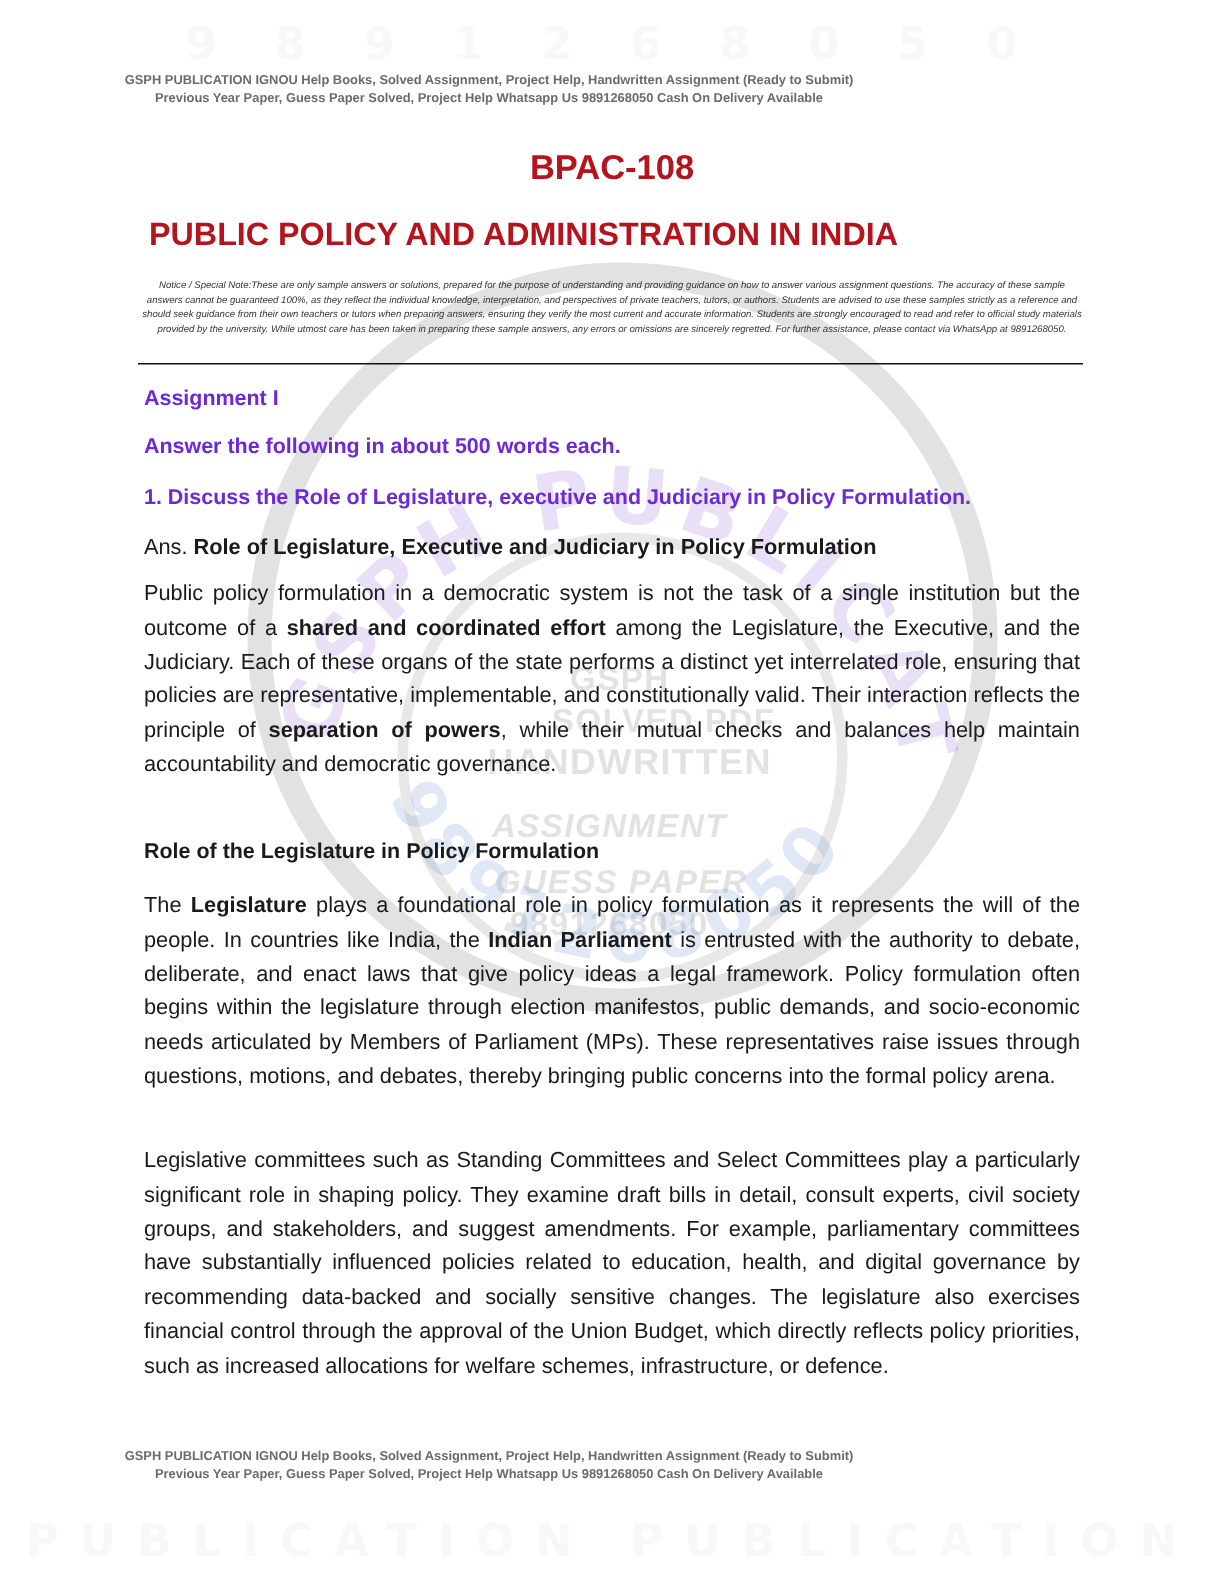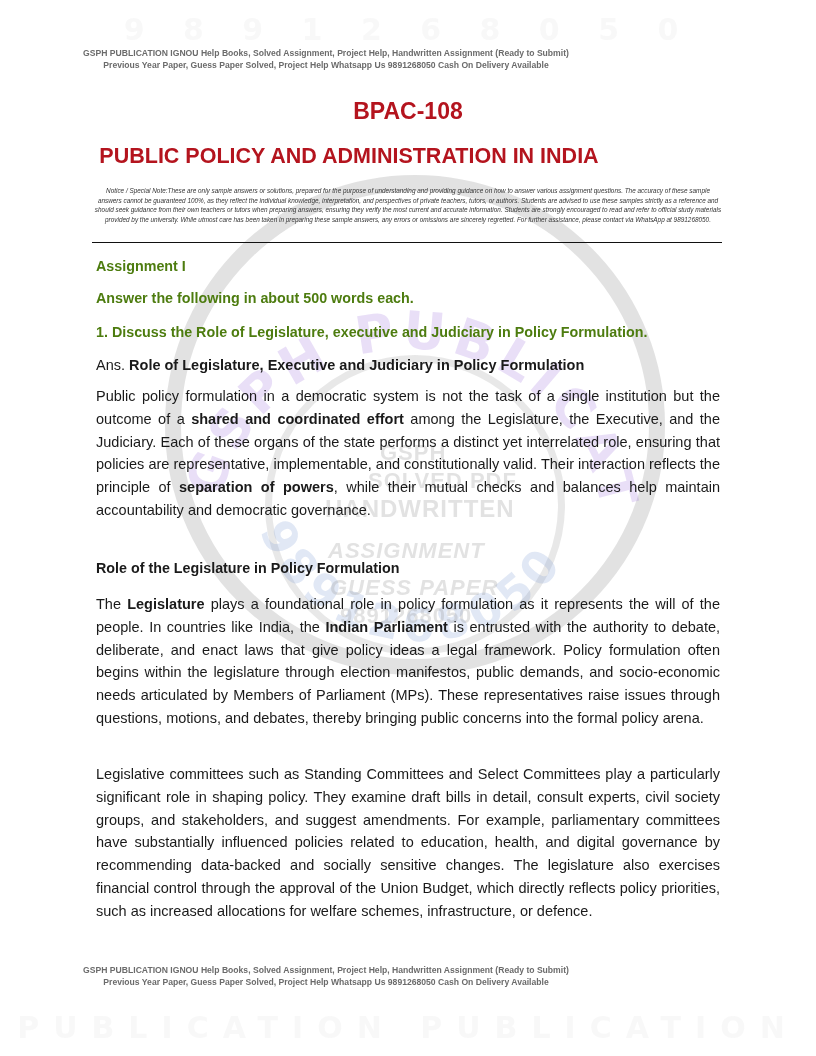--- a/index.html
+++ b/index.html
@@ -39,21 +39,21 @@
       color: #b4141e; letter-spacing: 0px; }
 
     .notice { position: absolute; top: 186px; left: 94px; width: 628px; text-align: center;
       font-family: "Liberation Sans", sans-serif; font-style: italic; font-size: 6.4px;
       line-height: 9.7px; color: #333; }
     .rule { position: absolute; top: 242px; left: 92px; width: 630px; height: 0;
       border-top: 1.3px solid #111; }
 
     .content { position: absolute; left: 96px; top: 255px; width: 624px;
       font-family: "Liberation Sans", sans-serif; font-size: 14.5px; color: #1a1a1a; }
-    .purple { color: #4d7c0f; font-weight: bold; font-size: 14.3px; }
+    .purple { color: #6d28d9; font-weight: bold; font-size: 14.3px; }
     .assign { position: absolute; top: 3px; left: 0; }
     .instr { position: absolute; top: 35px; left: 0; }
     .q1 { position: absolute; top: 69px; left: 0; }
     .ans { position: absolute; top: 102px; left: 0; font-size: 14.5px; }
     .ans b { font-weight: bold; }
     .para { position: absolute; left: 0; width: 624px; text-align: justify; line-height: 22.8px;
       text-align-last: left; }
     .p1 { top: 130px; }
     .sub { position: absolute; top: 305px; left: 0; font-weight: bold; font-size: 14.3px; }
     .p2 { top: 338px; }

